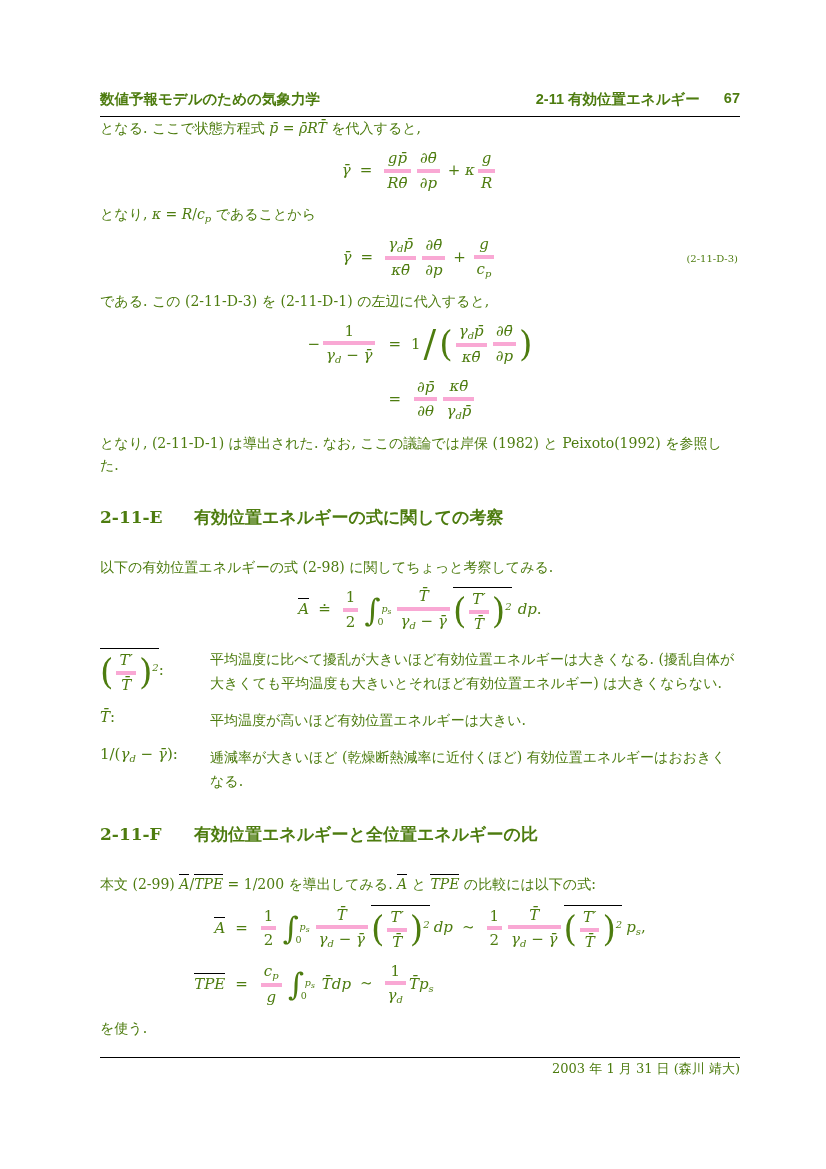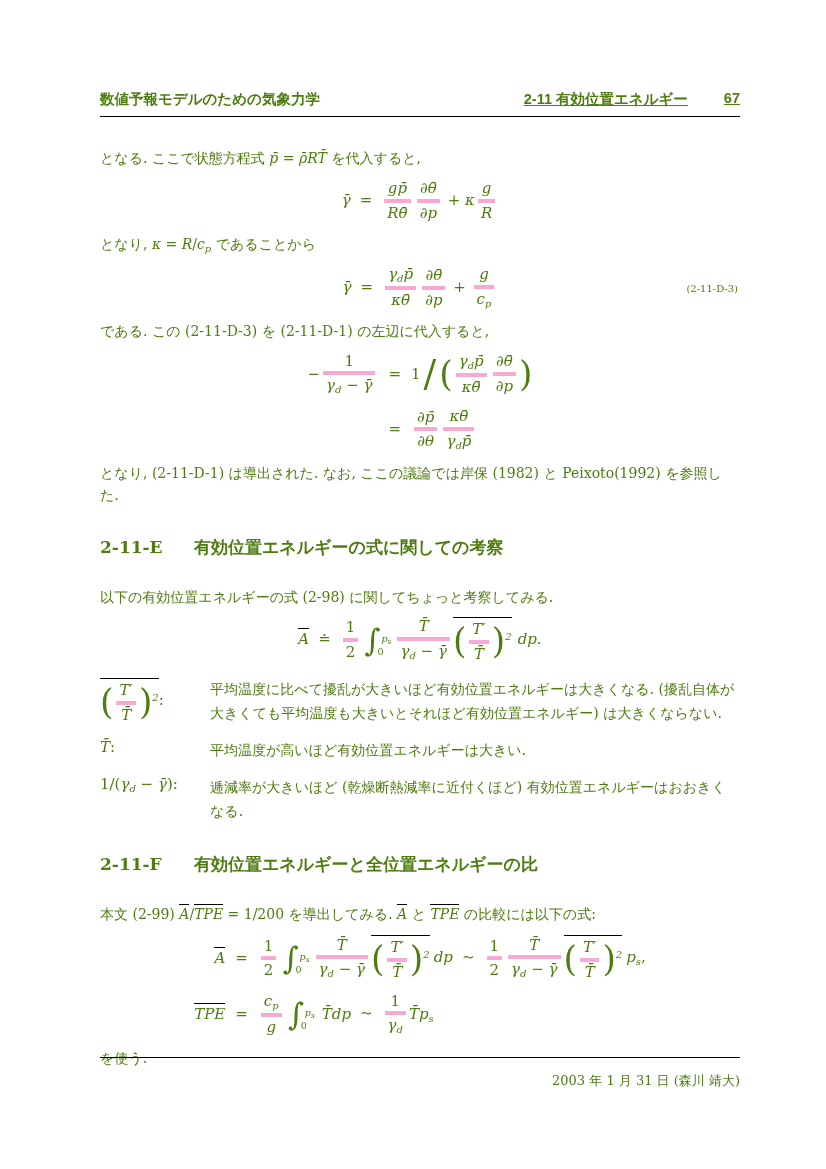--- a/index.html
+++ b/index.html
@@ -8,28 +8,28 @@
     background:#ffffff; color:#4d7c0f; overflow:hidden; box-sizing:border-box;
     padding:90px 86px 0 100px;
     font-family:"DejaVu Serif","Liberation Serif",serif; font-size:14px;
   }
 
   
   .hdr { display:flex; justify-content:space-between; align-items:baseline;
          border-bottom:1.4px solid #000; padding-bottom:7px;
          font-weight:bold; font-size:14.5px;
          font-family:"Liberation Sans","DejaVu Sans",sans-serif; }
-  .hdr-right { display:flex; gap:36px;text-decoration:underline; }
+  .hdr-right { display:flex; gap:24px; }
   .ftr { position:absolute; left:100px; right:86px; top:1057px;
-         border-top:1px solid #000; padding-top:14px; text-align:right;
+         border-top:1px solid #000; padding-top:2px; text-align:right;
          font-size:13px; }
 
   
   .para { line-height:22px; }
-  .mt-p1 { margin-top:30px; }
+  .mt-p1 { }
   .mt-sm { margin-top:5px; }
   .mt-md { margin-top:10px; }
 
   
   .sec { font-size:17px; font-weight:bold; }
   .sec-e { margin-top:30px; }
   .sec-f { margin-top:30px; }
   .sec-num { font-family:"DejaVu Serif","Liberation Serif",serif;
              display:inline-block; min-width:88px; }
   .sec-title { font-family:"Liberation Sans","DejaVu Sans",sans-serif; }

